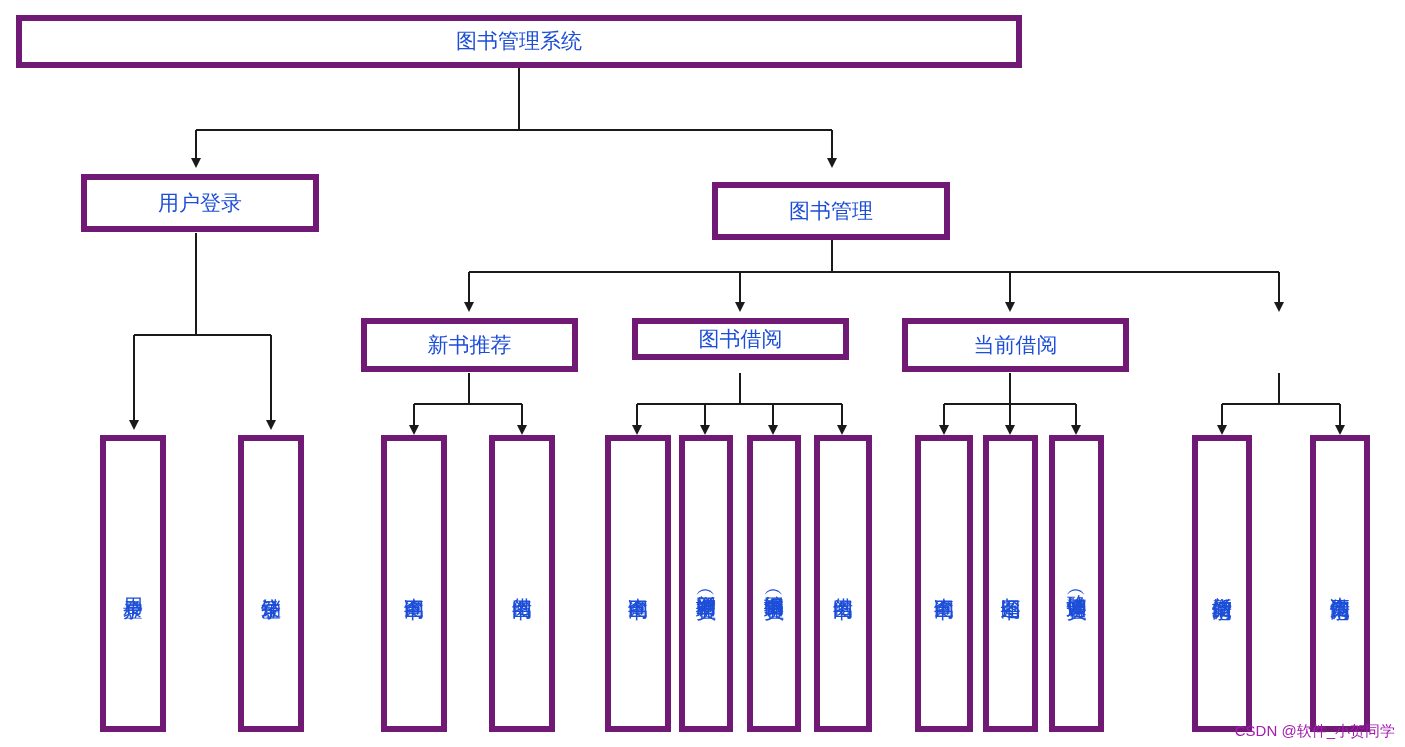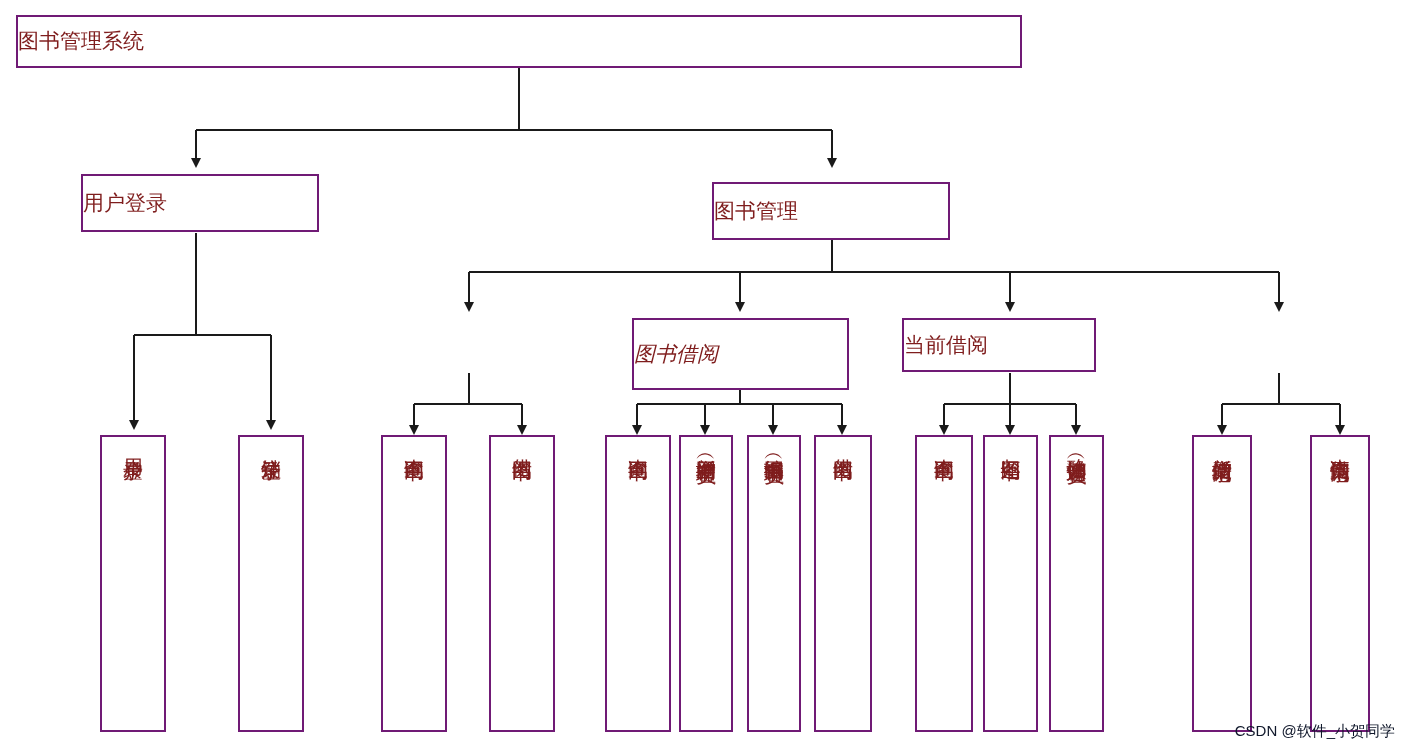--- a/index.html
+++ b/index.html
@@ -14,28 +14,29 @@
   #canvas {
     position: relative;
     width: 1405px;
     height: 747px;
     background: #ffffff;
     overflow: hidden;
   }
   .node {
     position: absolute;
     box-sizing: border-box;
-    border: 2px solid #701a75;
+    border: 6px solid #701a75;
     background: #ffffff;
     display: flex;
     align-items: center;
+    justify-content: center;
     text-align: center;
     font-size: 21px;
     line-height: 1.25;
-    color: #7f1d1d;
+    color: #1d4ed8;
   }
   .node.vertical {
     writing-mode: vertical-rl;
     text-orientation: upright;
     letter-spacing: 1px;
     font-size: 20px;
     line-height: 1.15;
     padding: 6px 0;
   }
   .node.vertical > span {
@@ -47,21 +48,21 @@
     top: 0;
     width: 1405px;
     height: 747px;
     pointer-events: none;
   }
   .watermark {
     position: absolute;
     right: 10px;
     bottom: 6px;
     font-size: 15px;
-    color: #0f172a;
+    color: #a21caf;
     white-space: nowrap;
   }
 </style>
 </head>
 <body>
 
 <div id="canvas">
 
   <svg class="links" viewBox="0 0 1405 747">
     <defs>
@@ -117,24 +118,27 @@
     <span>图书管理系统</span>
   </div>
 
   <div class="node" style="left:81px; top:174px; width:238px; height:58px;">
     <span>用户登录</span>
   </div>
   <div class="node" style="left:712px; top:182px; width:238px; height:58px;">
     <span>图书管理</span>
   </div>
 
-  <div class="node" style="left:632px; top:318px; width:217px; height:72px;font-style:italic;">
+  <div class="node" style="left:361px; top:318px; width:217px; height:54px;">
+    <span>新书推荐</span>
+  </div>
+  <div class="node" style="left:632px; top:318px; width:217px; height:42px;">
     <span>图书借阅</span>
   </div>
-  <div class="node" style="left:902px; top:318px; width:194px; height:54px;">
+  <div class="node" style="left:902px; top:318px; width:227px; height:54px;">
     <span>当前借阅</span>
   </div>
 
   <div class="node vertical" style="left:100px; top:435px; width:66px; height:297px;">
     <span>用户登录</span>
   </div>
   <div class="node vertical" style="left:238px; top:435px; width:66px; height:297px;">
     <span>注销登录</span>
   </div>
 

